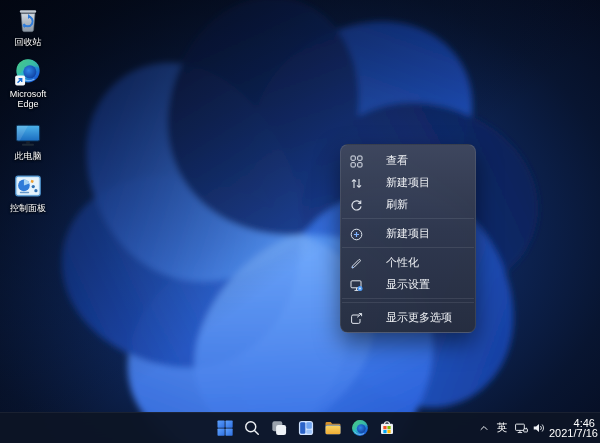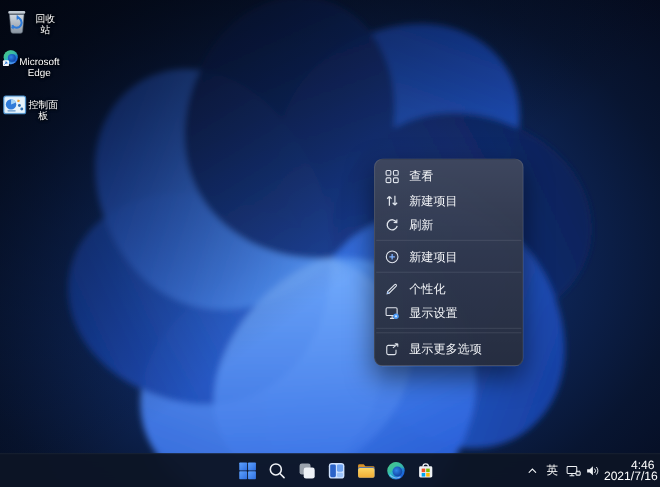--- a/index.html
+++ b/index.html
@@ -2,31 +2,31 @@
 <html><head>
 <meta charset="utf-8">
 <style>
   html,body{margin:0;padding:0;background:#000;}
   .screen{position:relative;width:600px;height:443px;overflow:hidden;
     font-family:"Liberation Sans",sans-serif;background:#060d1f;}
   .wallpaper{position:absolute;inset:0;width:600px;height:443px;}
 
   
   .desktop-icons{position:absolute;left:2px;top:4px;display:flex;flex-direction:column;gap:9px;}
-  .desktop-icon{width:52px;display:flex;flex-direction:row;align-items:center;padding-top:2px;cursor:default;}
+  .desktop-icon{width:52px;display:flex;flex-direction:column;align-items:center;padding-top:2px;cursor:default;}
   .desktop-icon .ico{width:28px;height:28px;display:block;}
   .desktop-icon .lbl{margin-top:3px;font-size:9px;line-height:10px;color:#fff;text-align:center;
     text-shadow:0 1px 2px rgba(0,0,0,.95),0 0 3px rgba(0,0,0,.7);}
 
   
   .context-menu{position:absolute;left:340px;top:144px;width:136px;box-sizing:border-box;
     background:linear-gradient(180deg,rgba(64,72,94,.96) 0%,rgba(48,55,74,.96) 45%,rgba(38,44,60,.96) 100%);
     border:1px solid rgba(255,255,255,.09);border-radius:8px;padding:4px 0;
     box-shadow:0 10px 24px rgba(0,0,0,.5);backdrop-filter:blur(8px);}
-  .menu-item{display:flex;align-items:center;height:22px;padding:0 9px;gap:9px;color:#f2f4f7;cursor:default;}
+  .menu-item{display:flex;align-items:center;height:22px;padding:0 9px;gap:23px;color:#f2f4f7;cursor:default;}
   .menu-item .mi{width:13px;height:13px;flex:none;display:block;}
   .menu-item .lbl{font-size:11px;white-space:nowrap;}
   .menu-item .lbl.en{font-size:9.5px;letter-spacing:-.2px;transform:scaleX(.92);transform-origin:left center;}
   .menu-sep{height:1px;background:rgba(255,255,255,.09);margin:3px 1px;}
 
   
   .taskbar{position:absolute;left:0;right:0;bottom:0;height:30px;
     background:rgba(13,21,37,.96);border-top:1px solid rgba(255,255,255,.06);backdrop-filter:blur(10px);}
   .tb-center{position:absolute;left:212px;top:0;height:100%;display:flex;align-items:center;gap:1px;}
   .tb-btn{width:26px;height:26px;border-radius:4px;display:flex;align-items:center;justify-content:center;}
@@ -136,20 +136,37 @@
           <path d="M3.2,14.5 A10,10 0 0 1 12,1 A10,10 0 0 1 21.6,8.5 C17,5.5 8,6.5 6.2,12.5 Z" fill="#44c08a" opacity="0.55"></path>
           <circle cx="13.6" cy="11.8" r="5.6" fill="url(#eGi)"></circle>
           <path d="M5,15.5 C7.5,19.5 13.5,20.5 17.5,18" fill="none" stroke="#9fd2ff" stroke-width="1.2" opacity="0.7"></path>
           <rect x="1" y="15" width="8.5" height="8.5" rx="1.5" fill="#f4f7fa"></rect>
           <path d="M3,21.3 L6.4,17.9 M3.9,17.8 L6.6,17.8 L6.6,20.5" fill="none" stroke="#1a6fd4" stroke-width="1.2"></path>
         </svg>
       </span>
       <span class="lbl">Microsoft Edge</span>
     </div>
 
+    <div class="desktop-icon">
+      <span class="ico">
+        <svg viewBox="0 0 24 24">
+          <defs>
+              <linearGradient id="pcG" x1="0" y1="0" x2="0" y2="1">
+            <stop offset="0%" stop-color="#4db3ea"></stop>
+                <stop offset="100%" stop-color="#1a6cc0"></stop>
+              </linearGradient>
+            </defs>
+          <rect x="2" y="4.5" width="20" height="13.5" rx="1.4" fill="url(#pcG)" stroke="#0c2f52" stroke-width="0.8"></rect>
+          <path d="M2.5,5 L12,5 L5,17.5 L2.5,17.5 Z" fill="#ffffff" opacity="0.12"></path>
+          <rect x="10.4" y="18" width="3.2" height="2.4" fill="#16202e"></rect>
+          <rect x="6.8" y="20.4" width="10.4" height="1.7" rx="0.8" fill="#1d2836"></rect>
+        </svg>
+      </span>
+      <span class="lbl">此电脑</span>
+    </div>
 
     <div class="desktop-icon">
       <span class="ico">
         <svg viewBox="0 0 24 24">
           <rect x="1.5" y="3.5" width="21" height="17" rx="2" fill="#cfe7f9" stroke="#4a90cc" stroke-width="1"></rect>
           <rect x="3" y="5" width="18" height="14" rx="1.2" fill="#e6f3fc"></rect>
           <circle cx="8.5" cy="11.5" r="5" fill="#2f7bd9"></circle>
           <path d="M8.5,11.5 L8.5,6.5 A5,5 0 0 1 13.2,9.8 Z" fill="#a8d4f4"></path>
           <rect x="14.5" y="7" width="2.2" height="2.2" fill="#f0a030" transform="rotate(20 15.6 8.1)"></rect>
           <circle cx="16.5" cy="12.5" r="1.4" fill="#2f6fb2"></circle>

